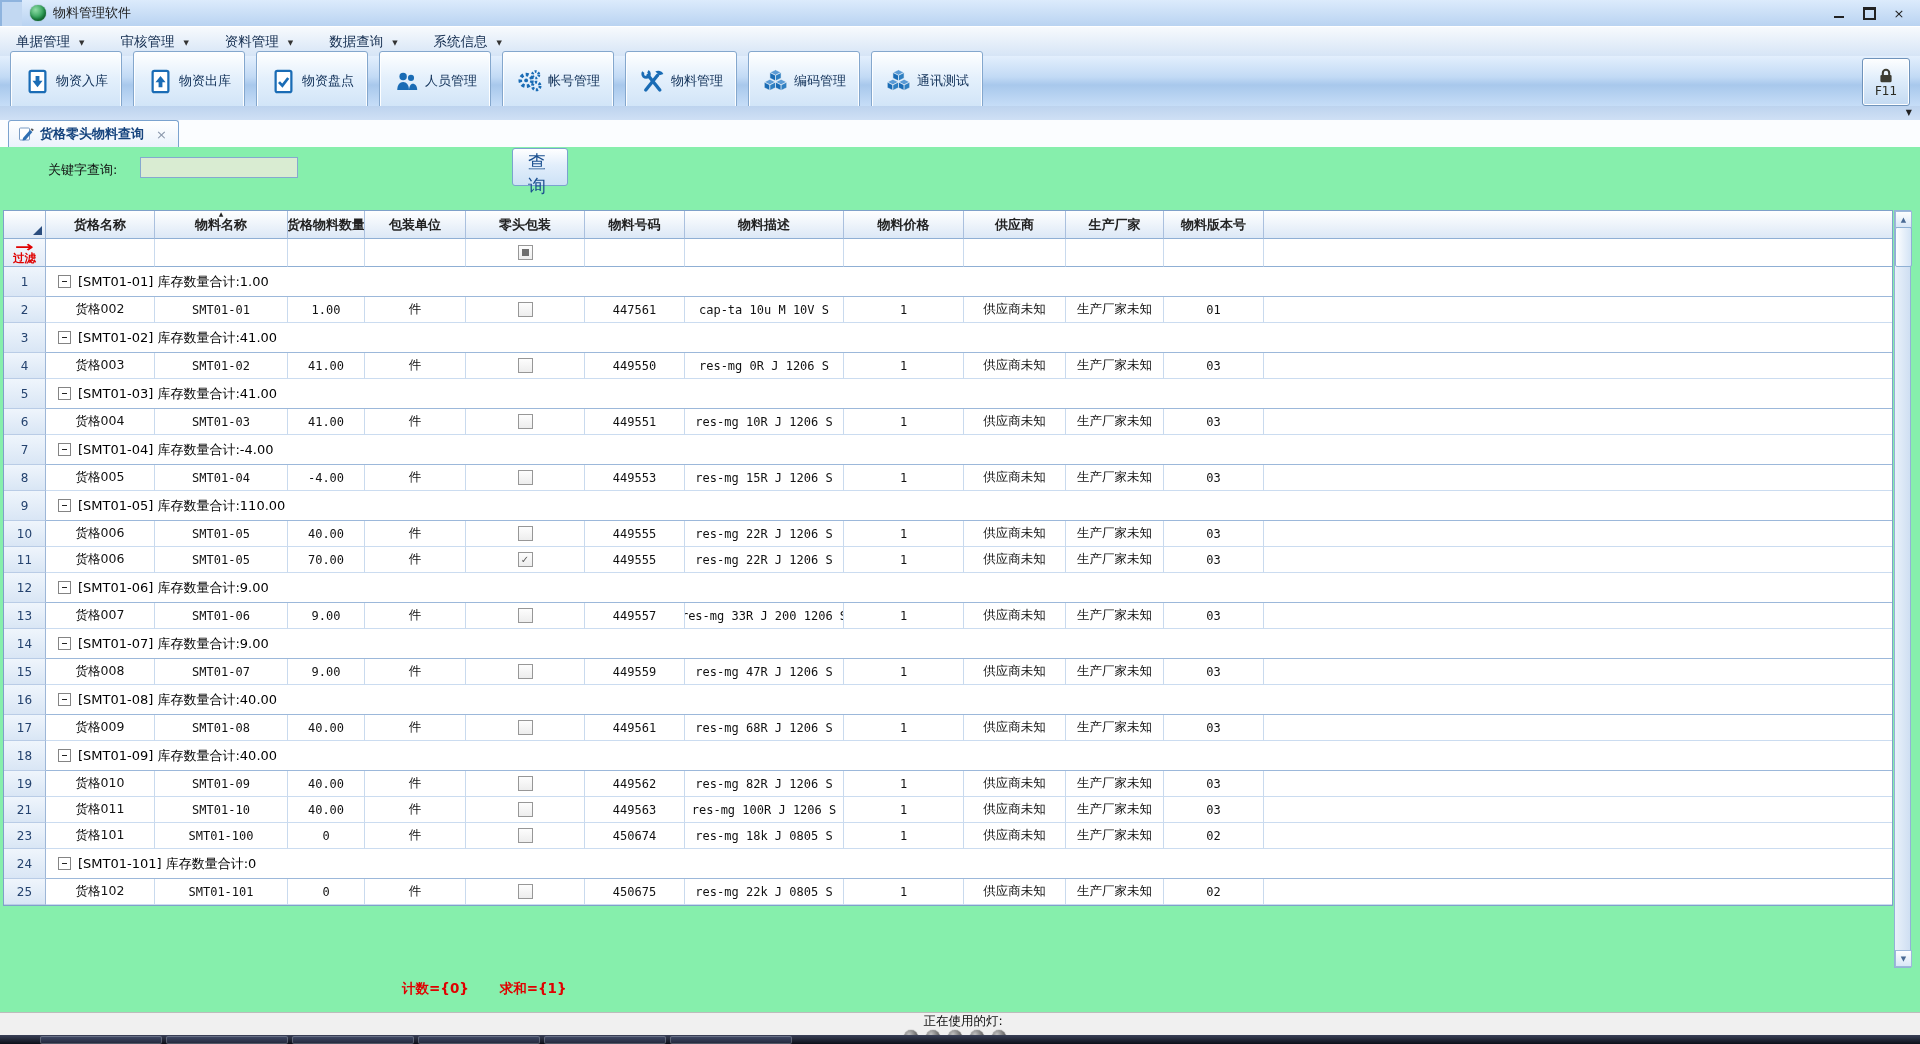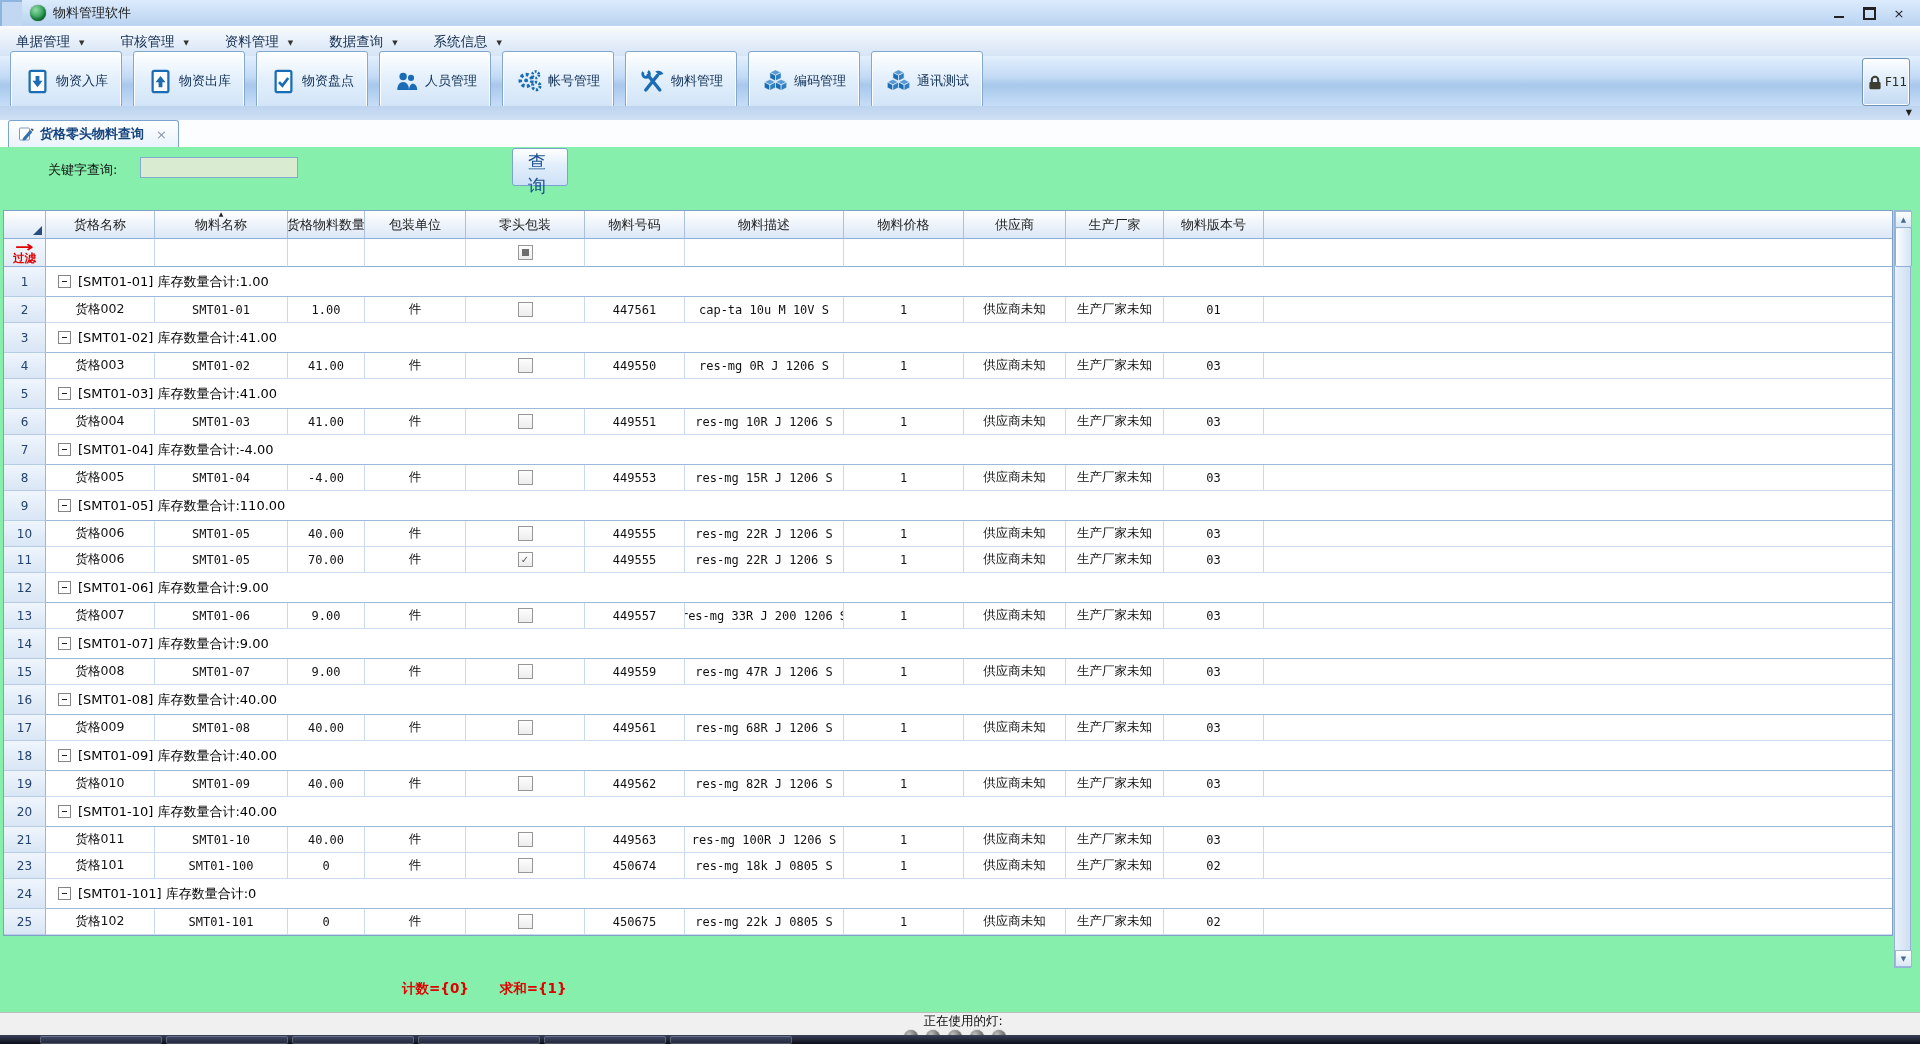--- a/index.html
+++ b/index.html
@@ -33,21 +33,21 @@
     border-bottom:1px solid #86aed8;display:flex;align-items:center;padding-left:10px;}
   .tb-btn{width:112px;height:60px;margin-right:11px;border:1px solid #84a7cd;border-radius:3px;
     background:linear-gradient(#ffffff,#e4f0fc 45%,#cfe3f7);
     box-shadow:inset 0 0 0 1px #fdfeff;display:flex;align-items:center;justify-content:center;
     font-size:13px;color:#0f2f57;cursor:default;}
   .tb-btn .ticon{width:27px;height:27px;margin-right:5px;flex:0 0 auto;display:flex;}
   .tb-btn svg{width:27px;height:27px;}
   #f11-btn{position:absolute;right:10px;top:2px;width:46px;height:46px;
     border:1px solid #6f93bb;border-radius:3px;
     background:linear-gradient(#fdfeff,#dcebfa 50%,#c4daf2);
-    display:flex;align-items:center;justify-content:center;
+    display:flex;flex-direction:column;align-items:center;justify-content:center;
     font-size:12px;color:#2b2b22;box-shadow:inset 0 0 0 1px #fff;}
   #f11-btn svg{width:20px;height:16px;margin-bottom:1px;}
 
   
   #strip{position:absolute;top:106px;left:0;right:0;height:14px;
     background:linear-gradient(#bdd3ee,#cfe0f5);}
   #strip .overflow{position:absolute;right:8px;top:2px;font-size:8px;color:#222;}
 
   
   #tabbar{position:absolute;top:120px;left:0;right:0;height:27px;background:#fbfdff;
@@ -67,21 +67,21 @@
   #query-btn{position:absolute;left:512px;top:1px;width:56px;height:38px;
     border:1px solid #7ba3cf;border-radius:3px;
     background:linear-gradient(#ffffff,#e2eefb 45%,#cde2f6);
     font-size:18px;color:#1a4f8f;font-family:inherit;letter-spacing:4px;padding-left:4px;}
 
   
   #grid{position:absolute;left:3px;top:63px;width:1890px;background:#fff;
     border:1px solid #7fa1c9;box-sizing:border-box;
     --cols:42px 109px 133px 77px 101px 119px 100px 159px 120px 102px 98px 100px 1fr;}
   .g-row{display:grid;grid-template-columns:var(--cols);}
-  .g-row.head{height:28px;}
+  .g-row.head{height:28px;font-weight:bold;}
   .g-row.filterrow{height:28px;}
   .g-row.detail{height:26px;}
   .g-row.grouprow{height:30px;}
   .g-cell{display:flex;align-items:center;justify-content:center;overflow:hidden;
     border-right:1px solid #c9daee;border-bottom:1px solid #cbdcf0;box-sizing:border-box;
     font-size:12.5px;color:#111;white-space:nowrap;}
   .g-cell.h{background:linear-gradient(#ffffff,#dce8f6);border-right:1px solid #aac0de;
     border-bottom:1px solid #8fafd4;font-size:13px;color:#222;position:relative;}
   .g-cell.h.filler,.g-cell.filler{border-right:none;}
   .g-cell.corner{background:linear-gradient(#ffffff,#dce8f6);border-right:1px solid #9db6d6;
@@ -617,29 +617,20 @@
             <span class="cb"></span>
           </div>
           <div class="g-cell d mono">449562</div>
           <div class="g-cell d mono">res-mg 82R J 1206 S</div>
           <div class="g-cell d mono">1</div>
           <div class="g-cell d">供应商未知</div>
           <div class="g-cell d">生产厂家未知</div>
           <div class="g-cell d mono">03</div>
           <div class="g-cell d filler"></div>
         </div>
-        <div class="g-row grouprow">
-          <div class="g-cell rn">20</div>
-          <div class="g-cell gspan">
-            <span class="expando">
-              <i></i>
-            </span>
-            <span class="gtext">[SMT01-10] 库存数量合计:40.00</span>
-          </div>
-        </div>
         <div class="g-row detail">
           <div class="g-cell rn">21</div>
           <div class="g-cell d">货格011</div>
           <div class="g-cell d mono">SMT01-10</div>
           <div class="g-cell d mono">40.00</div>
           <div class="g-cell d">件</div>
           <div class="g-cell d">
             <span class="cb"></span>
           </div>
           <div class="g-cell d mono">449563</div>

